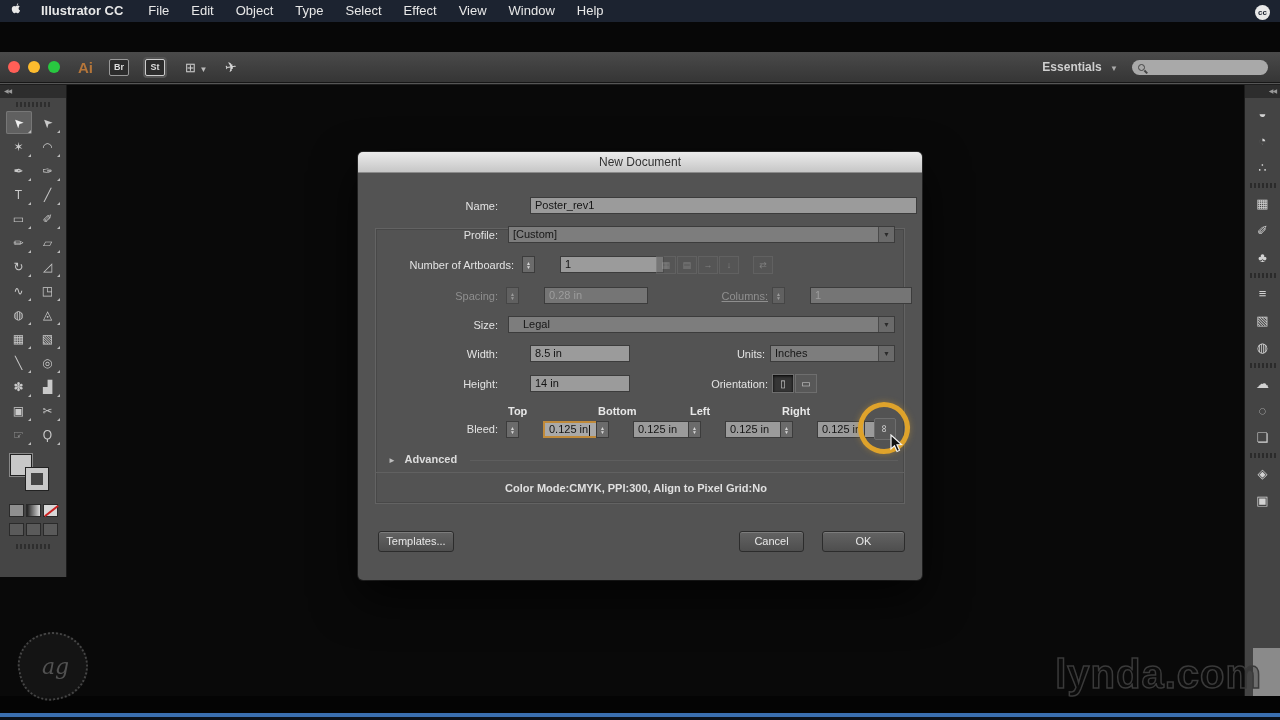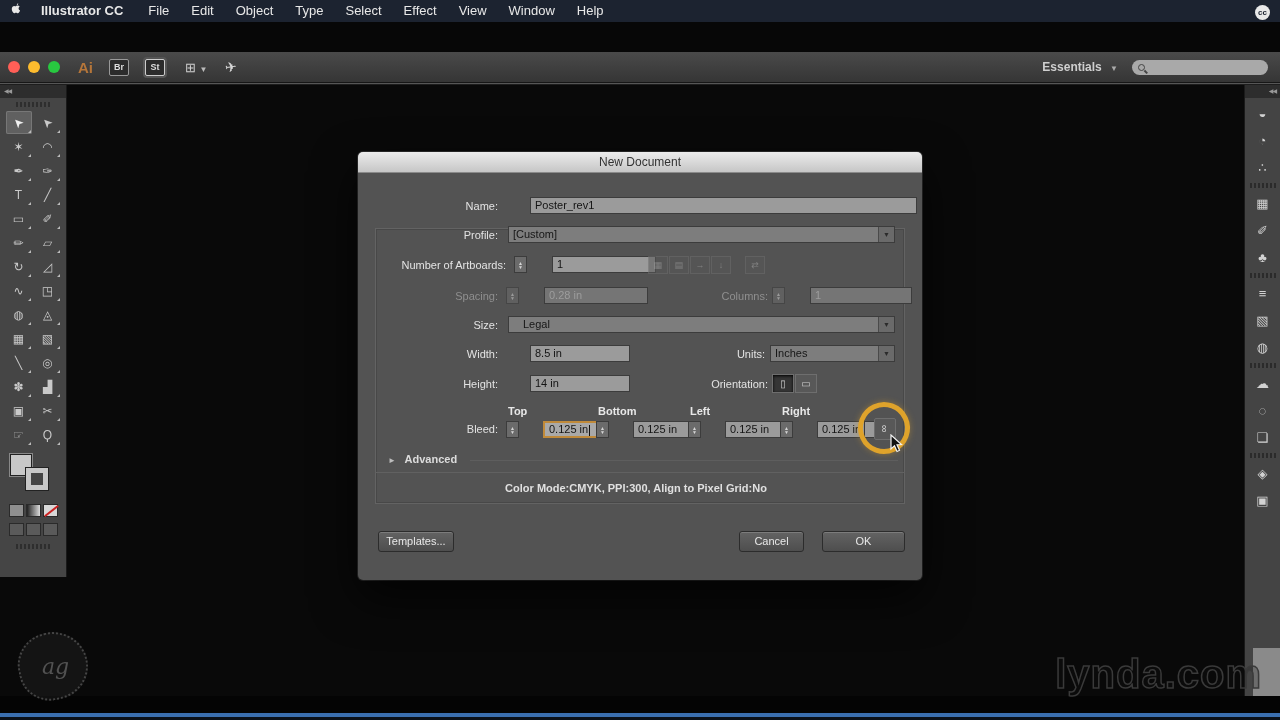--- a/index.html
+++ b/index.html
@@ -387,21 +387,21 @@
     </div>
 
     <div class="row" style="left:0; top:74px; width:564px;">
       <span class="lbl">Profile:</span>
       <span class="dropdown" style="left:150px; width:387px;">
         <span>[Custom]</span>
         <span class="dd-caret">▼</span>
       </span>
     </div>
 
-    <div class="row" style="left:8px; top:104px; width:567px;">
+    <div class="row" style="left:16px; top:104px; width:567px;">
       <span class="lbl">Number of Artboards:</span>
       <span class="stepper abs" style="left:148px;">
           <span>▲</span>
           <span>▼</span>
         </span>
       <span class="field abs" style="left:164px; width:104px;">1</span>
       <span class="abs" style="left:282px; display:flex;" id="arrange-btns">
           <span class="arr-btn">▦</span>
           <span class="arr-btn">▤</span>
           <span class="arr-btn">→</span>
@@ -410,21 +410,21 @@
       <span class="arr-btn abs" style="left:379px;">⇄</span>
     </div>
 
     <div class="row" style="left:0; top:135px; width:564px;">
       <span class="lbl dim">Spacing:</span>
       <span class="stepper abs" style="left:148px; opacity:.55;">
           <span>▲</span>
           <span>▼</span>
         </span>
       <span class="field dim abs" style="left:164px; width:104px;">0.28 in</span>
-      <span class="abs dim" style="left:352px; width:58px; text-align:right;">Columns:</span>
+      <span class="abs dim" style="left:352px; width:58px; text-align:right;text-decoration:underline;">Columns:</span>
       <span class="stepper abs" style="left:414px; opacity:.55;">
           <span>▲</span>
           <span>▼</span>
         </span>
       <span class="field dim abs" style="left:430px; width:102px;">1</span>
     </div>
 
     <div class="row" style="left:0; top:164px; width:564px;">
       <span class="lbl">Size:</span>
       <span class="dropdown" style="left:150px; width:387px;padding-left:14px;">

